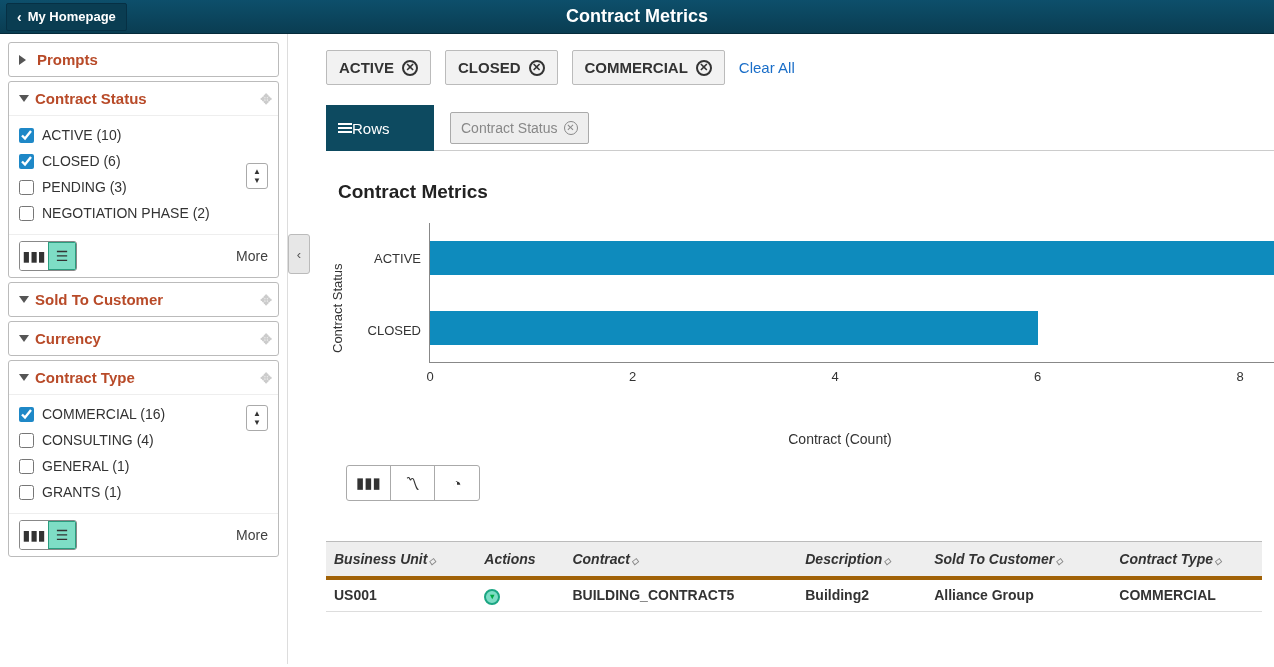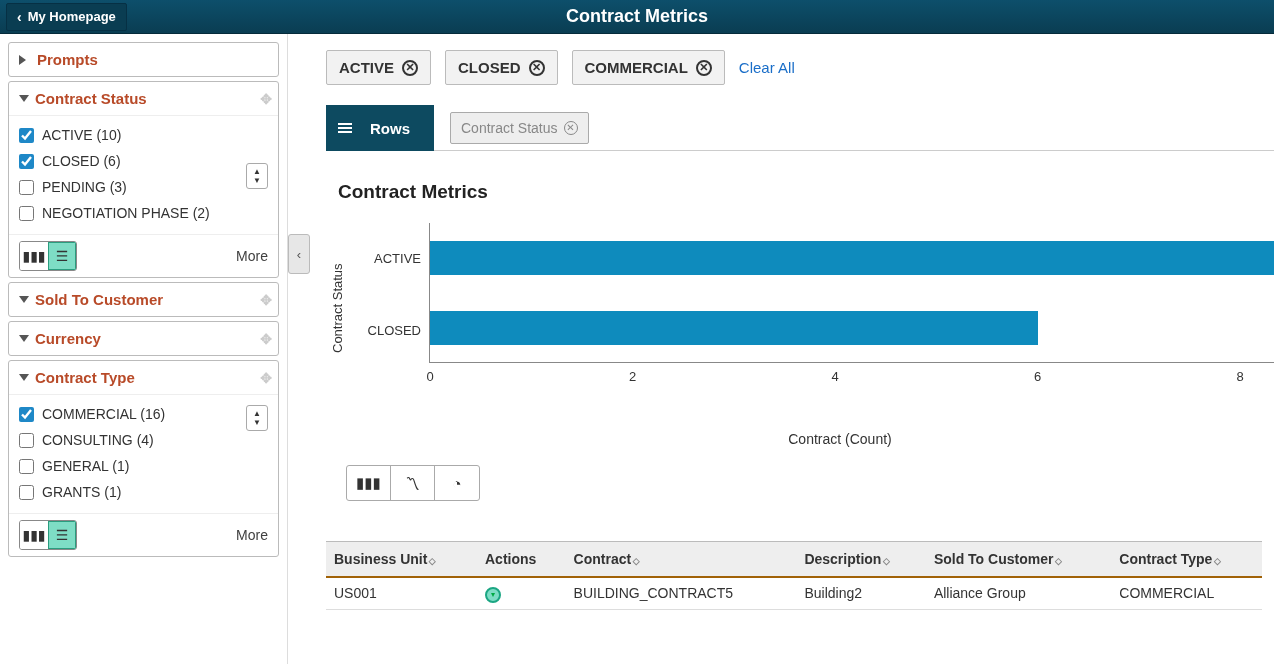--- a/index.html
+++ b/index.html
@@ -25,42 +25,42 @@
 .view-toggle .btn { width:28px; height:28px; display:flex; align-items:center; justify-content:center; background:#fff; cursor:pointer; font-size:14px;}
 .view-toggle .btn.active { background:#7eddc5; border:1px solid #2a9d7f;}
 .more-link { margin-left:auto; color:#404040; font-size:14px; cursor:pointer;}
 .splitter { width:22px; background:#e7e7e7; border:1px solid #bbb; margin: 200px 0 0 0; height:40px; display:flex; align-items:center; justify-content:center; border-radius:3px; cursor:pointer; align-self:flex-start;}
 .main { flex:1; padding: 16px 0 0 16px; overflow:hidden;}
 .filter-chips { display:flex; align-items:center; gap:14px; margin-bottom: 20px;}
 .chip { border:1px solid #bbb; background:#f2f2f2; padding: 8px 12px; border-radius:2px; font-size:15px; font-weight:bold; display:flex; align-items:center; gap:8px; cursor:pointer;}
 .chip .close { border:2px solid #333; border-radius:50%; width:16px; height:16px; display:flex; align-items:center; justify-content:center; font-size:11px; line-height:1;}
 .clear-all { color:#1a6ec8; font-size:15px; cursor:pointer;}
 .dimension-bar { display:flex; align-items:center; margin-bottom:1px;}
-.dim-label { background:#0d4a60; color:#fff; width:108px; height:46px; display:flex; align-items:center; font-weight:bold; font-size:15px; padding-left:12px; gap:18px;}
+.dim-label { background:#0d4a60; color:#fff; width:108px; height:46px; display:flex; align-items:center; font-weight:normal; font-size:15px; padding-left:12px; gap:0;}
 .dim-content { flex:1; display:flex; align-items:center; gap:12px; padding-left:16px; border-bottom:1px solid #ccc; height:46px; background:#fff;}
 .dim-chip { border:1px solid #aaa; padding:7px 10px; border-radius:2px; font-size:14px; display:flex; align-items:center; gap:6px; cursor:pointer;}
 .dim-chip.grey { background:#eee; color:#888;}
 .dim-chip.green { background:#a6e9d4; border-color:#2a9d7f;}
 .dim-chip .close2 { border:1.5px solid #888; border-radius:50%; width:14px; height:14px; display:flex; align-items:center; justify-content:center; font-size:10px;}
 .chart-area { background:#fff; border:0; margin-top: 30px;}
 .chart-title { font-size:19px; font-weight:bold; color:#222; margin-left:12px; margin-bottom:20px;}
 .chart-body { display:flex; align-items:stretch; margin-left:0;}
 .y-axis-label { writing-mode:vertical-rl; transform:rotate(180deg); font-size:13px; color:#333; display:flex; justify-content:center; padding:0 4px;}
 .bars-region { flex:1; position:relative; height:170px;}
 .plot-area { position:absolute; left:80px; right:0; top:0; bottom:30px; border-left:1px solid #888; border-bottom:1px solid #888;}
 .bar-row { position:absolute; left:0; height:34px; background:#0e8bbd;}
 .cat-label { position:absolute; text-align:right; font-size:13px; color:#333;}
 .x-tick { position:absolute; bottom:-22px; font-size:13px; color:#333; transform:translateX(-50%);}
 .x-axis-label { text-align:center; font-size:14px; color:#333; margin-top:38px; margin-left:80px;}
 .chart-type-toggle { display:flex; border:1px solid #aaa; border-radius:3px; margin:18px 0 0 20px; width:fit-content;}
 .chart-type-toggle .tb { width:44px; height:34px; display:flex; align-items:center; justify-content:center; border-right:1px solid #aaa; cursor:pointer; font-size:15px;}
 .chart-type-toggle .tb:last-child { border-right:none;}
 .data-table { width:calc(100% - 12px); margin-top:40px; border-collapse:collapse;}
-.data-table th { background:#eee; border-top:1px solid #bbb; border-bottom:2px solid #a16207; text-align:left; padding:9px 8px; font-size:14px; font-weight:bold; white-space:nowrap;}
-.data-table td { padding:6px 8px; font-size:14px; border-bottom:1px solid #ddd;}
+.data-table th { background:#eee; border-top:1px solid #bbb; border-bottom:4px solid #a16207; text-align:left; padding:9px 8px; font-size:14px; font-weight:bold; white-space:nowrap;font-style:italic;}
+.data-table td { padding:6px 8px; font-size:14px; border-bottom:1px solid #ddd;font-weight:bold;}
 .sort-icons { font-size:9px; color:#888; margin-left:2px; letter-spacing:-3px;}
 .action-circle { width:16px; height:16px; border:2px solid #1ba683; background:#7eddc5; border-radius:50%; display:inline-flex; align-items:center; justify-content:center; font-size:8px; color:#0a4; cursor:pointer;}
 .hamburger-icon { display:inline-flex; flex-direction:column; gap:2px;}
 .hamburger-icon span { width:14px; height:2px; background:#fff;}
 .columns-icon { display:inline-flex; gap:2px;}
 .columns-icon span { width:3px; height:14px; background:#fff;}
 .move-handle { color:#ccc; cursor:move;}
 </style>
 </head>
 <body>

